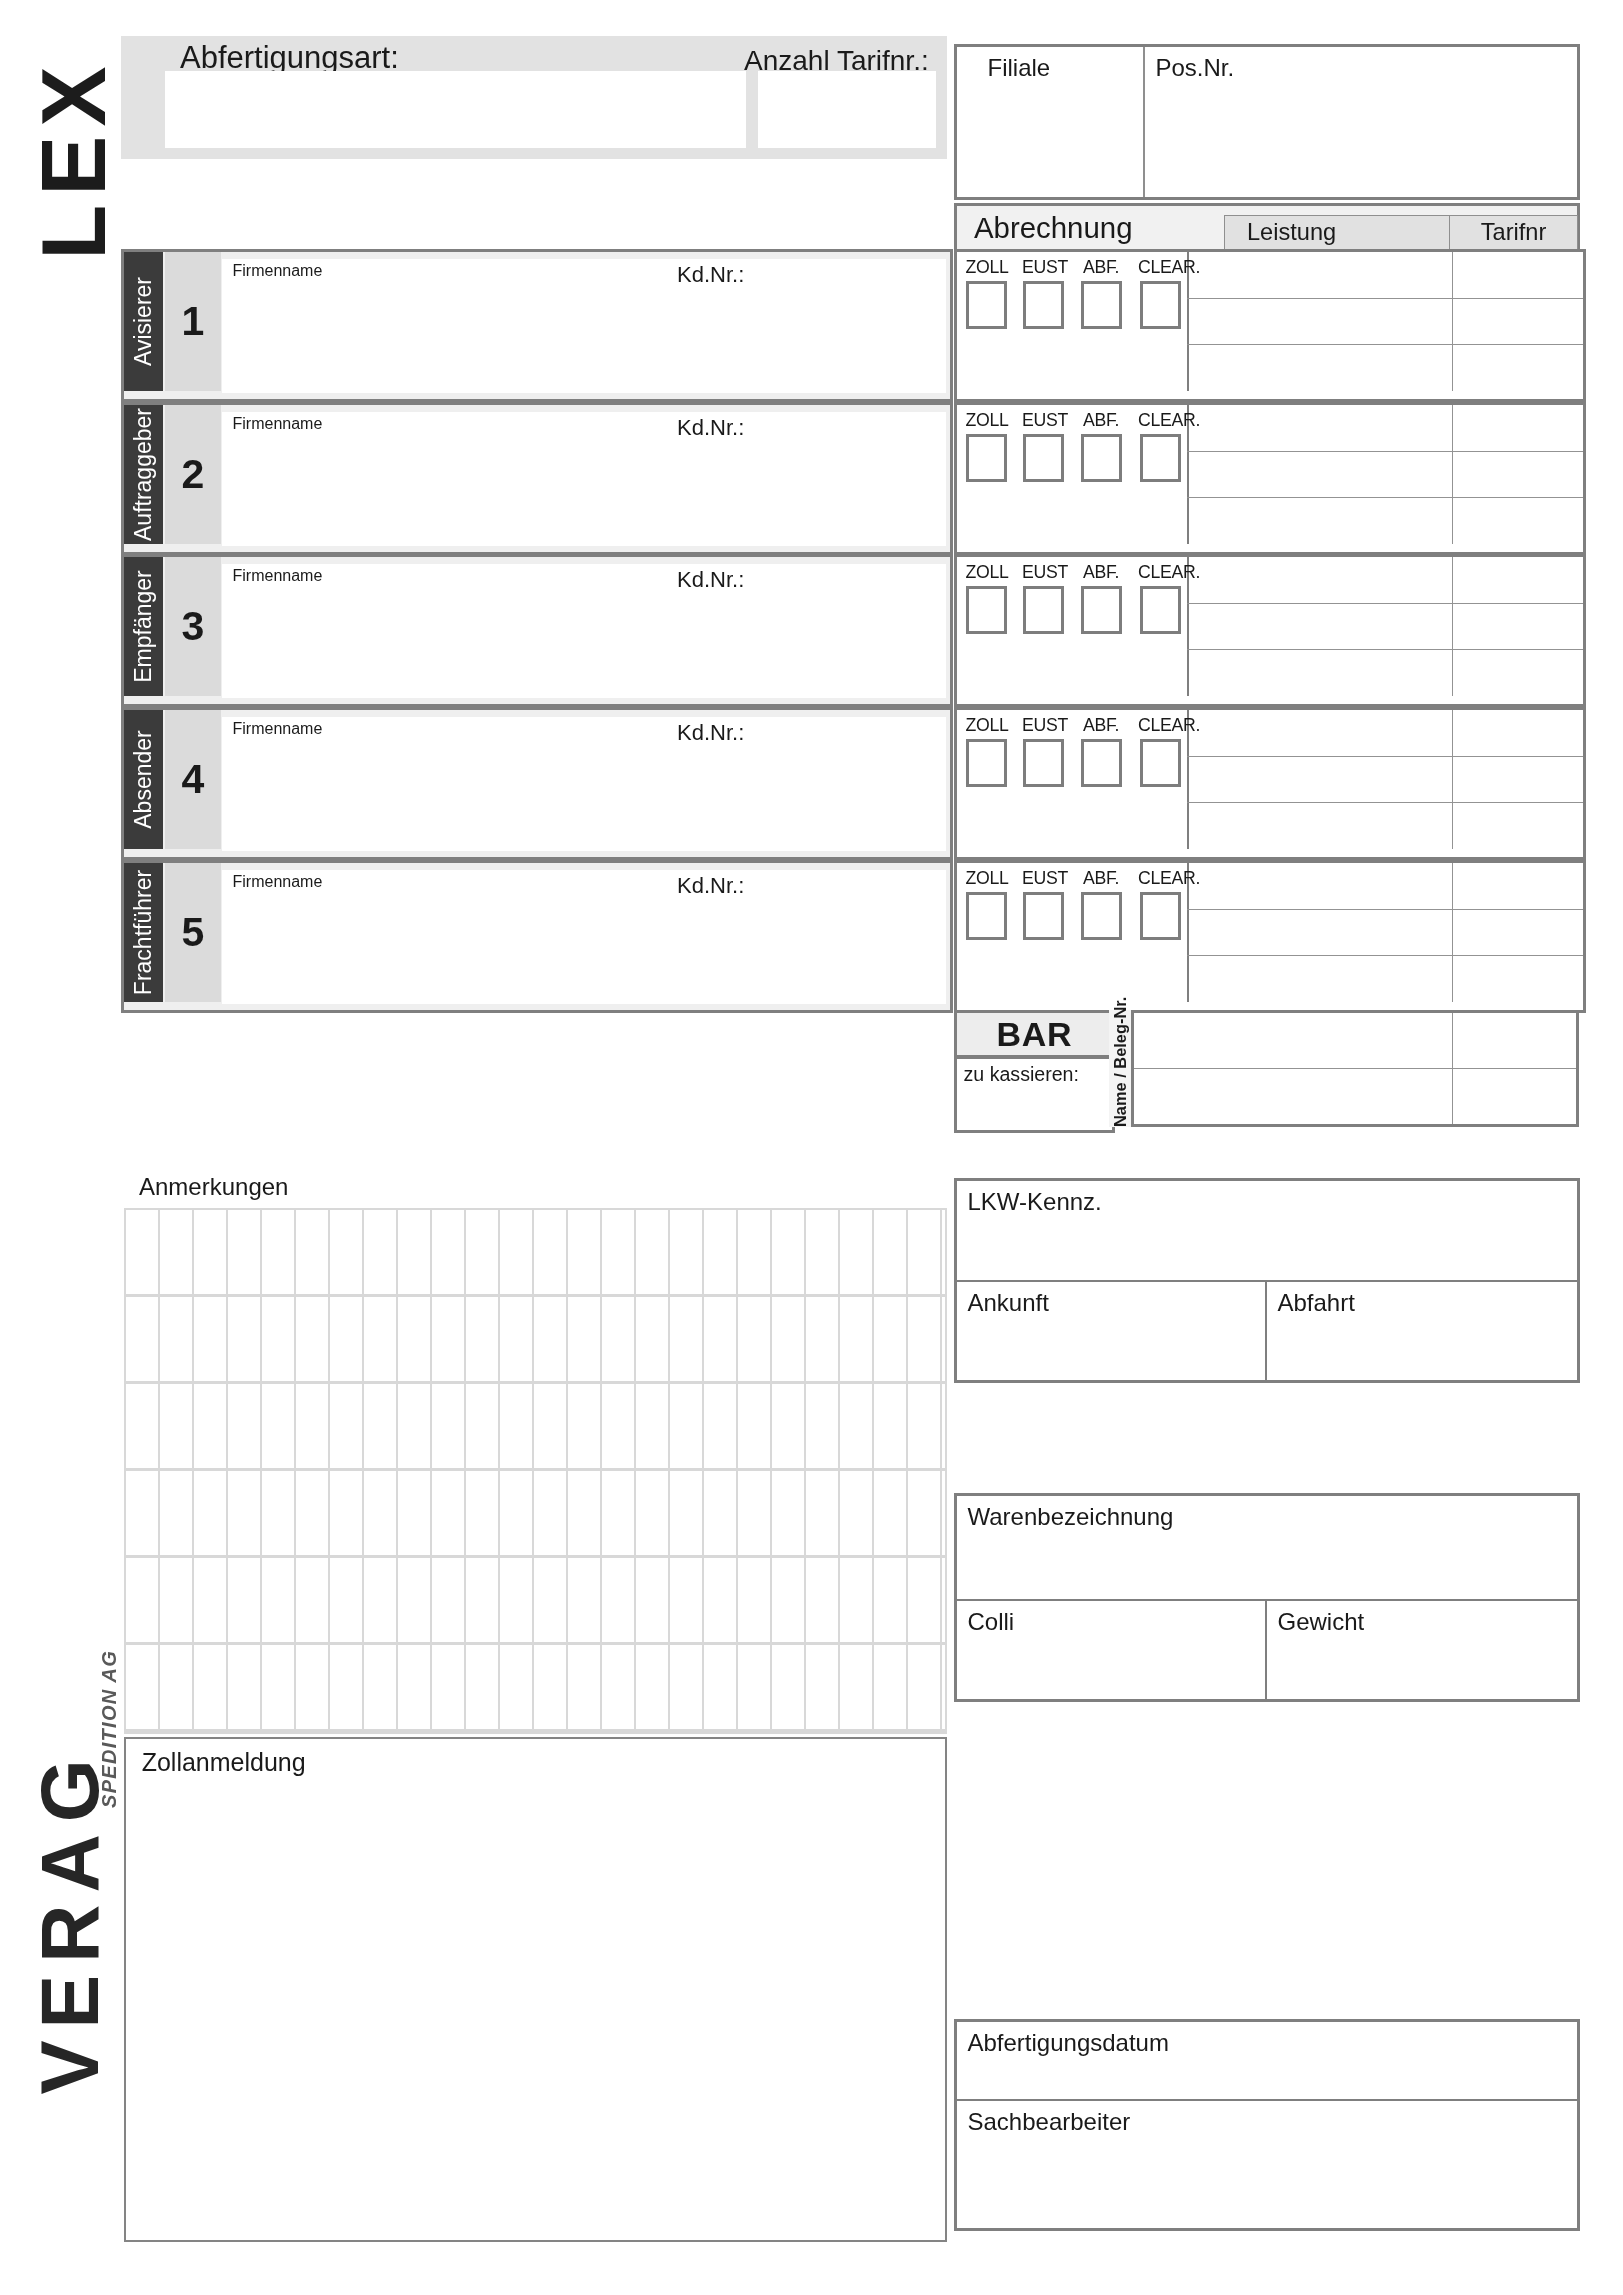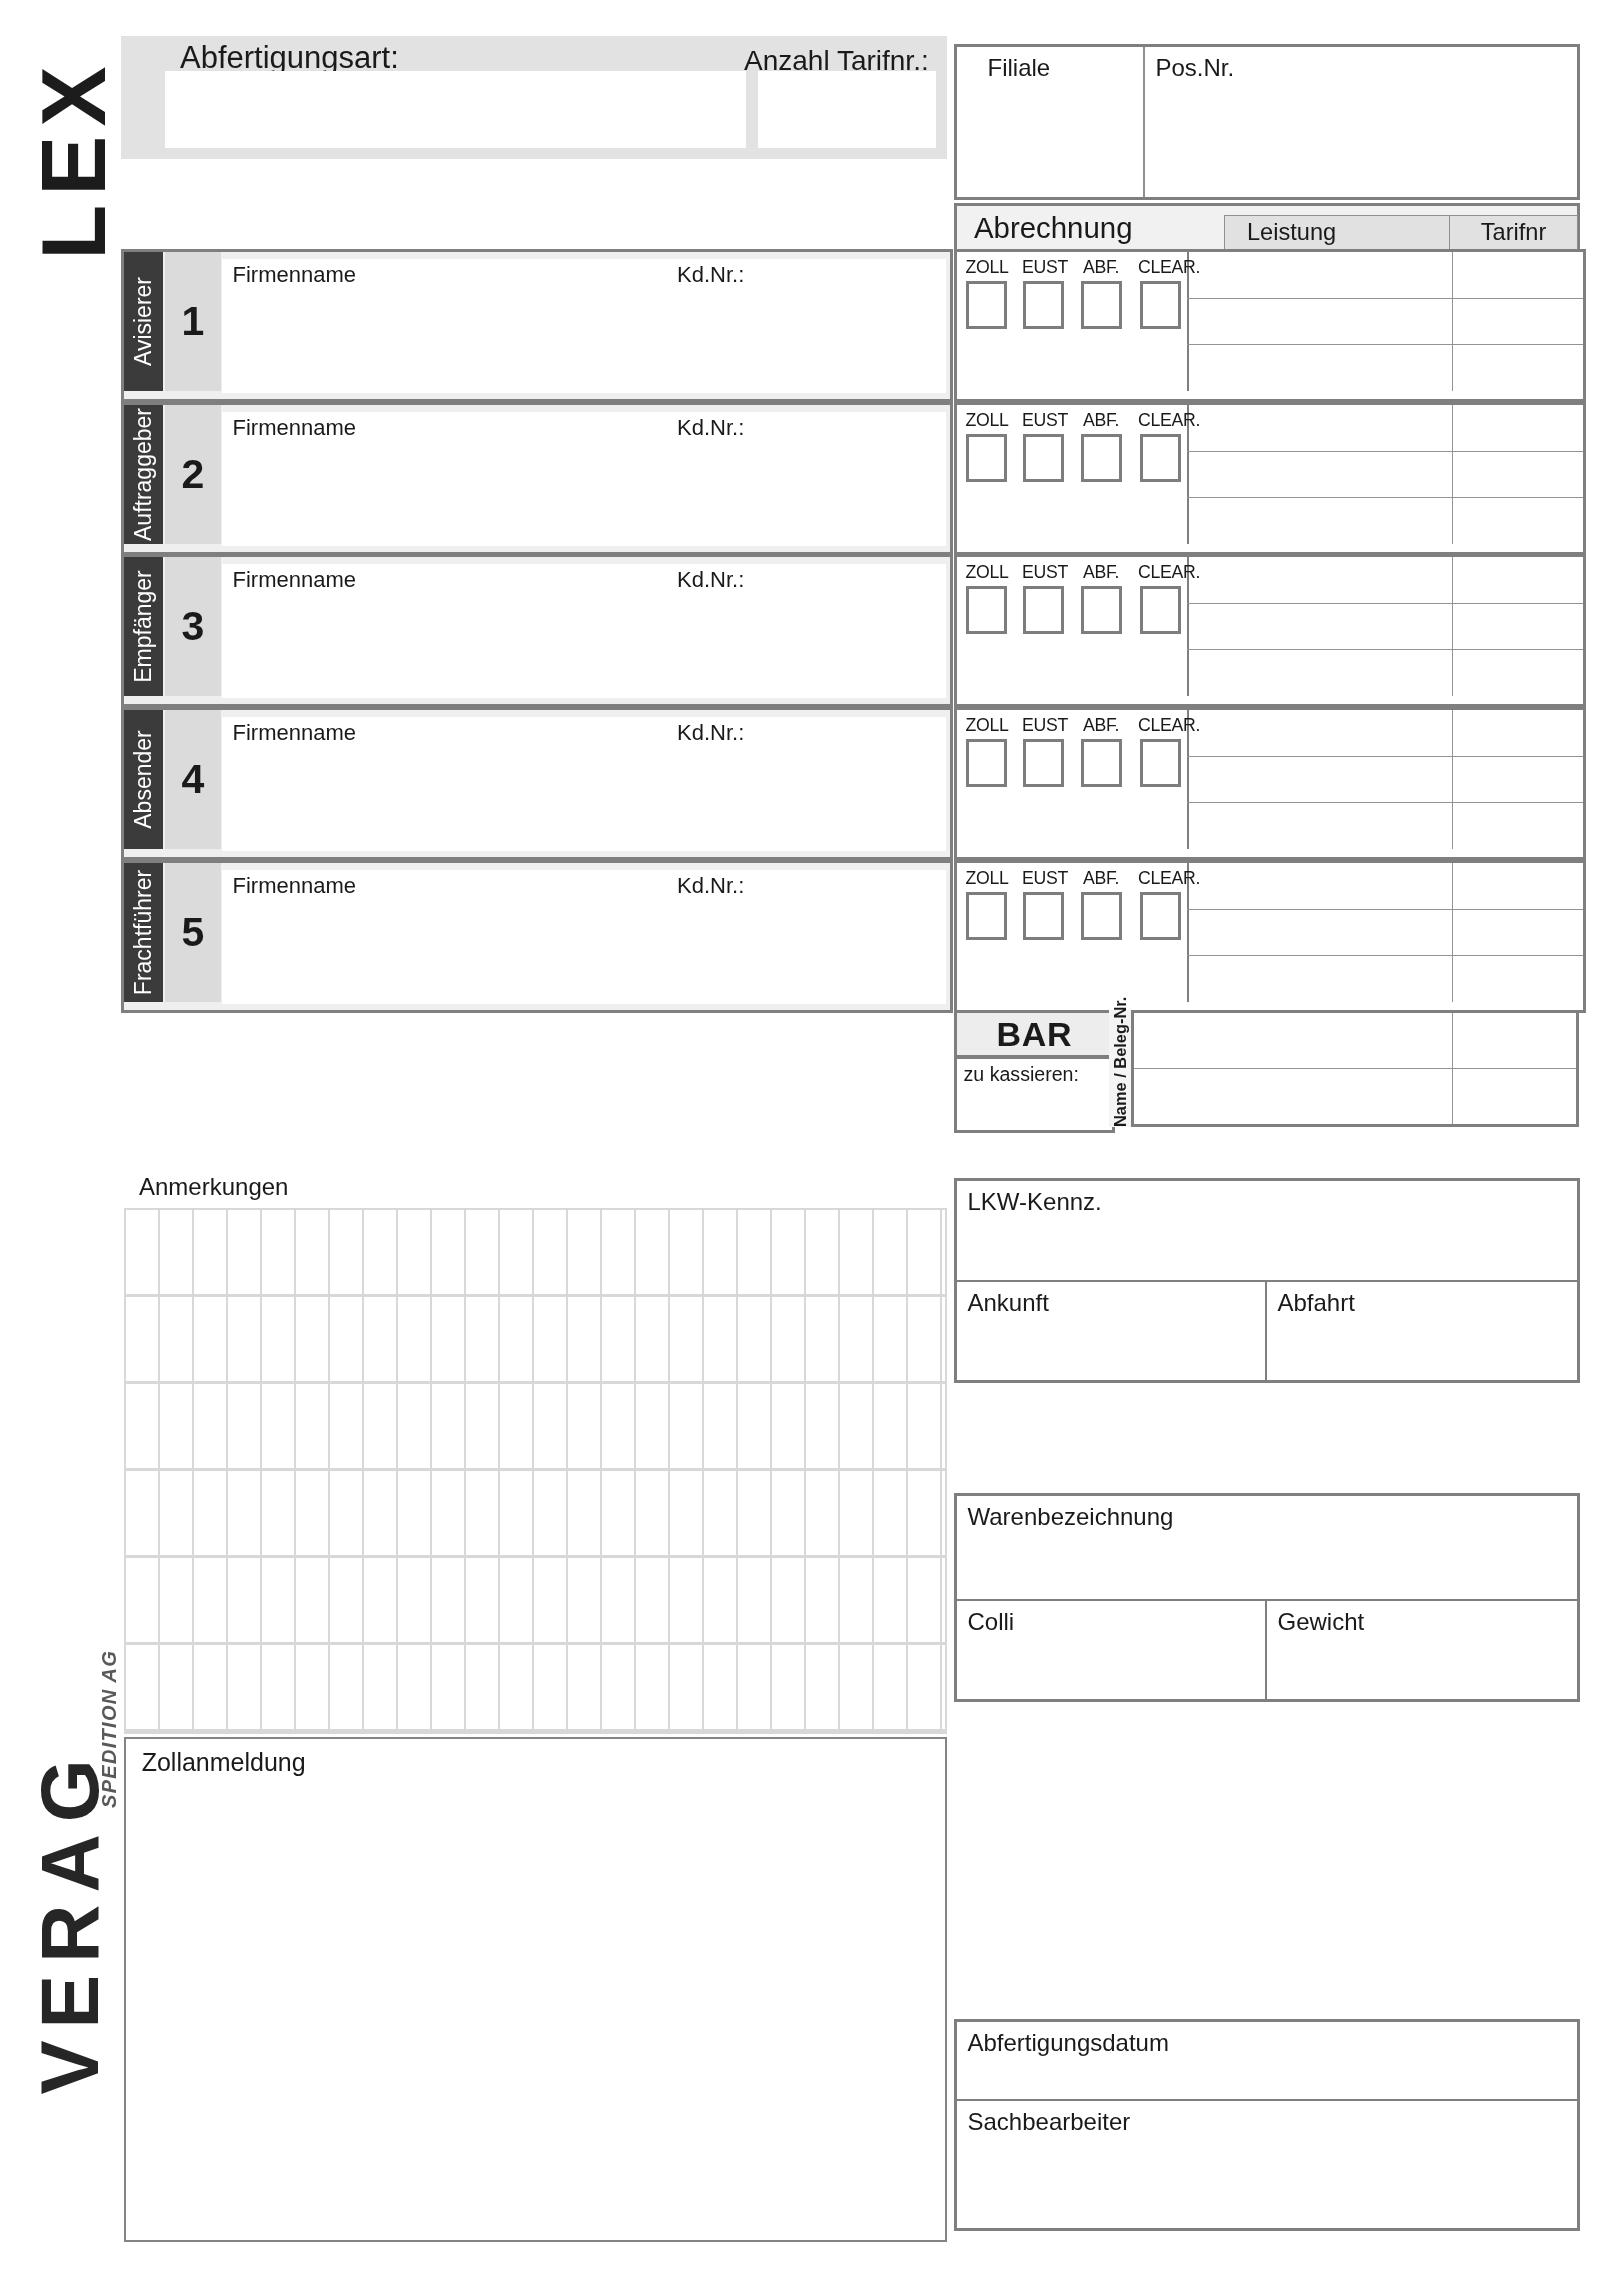--- a/index.html
+++ b/index.html
@@ -37,21 +37,21 @@
   .bandcell.l{left:227px;width:265px;padding-left:22px;margin-left:40px;}
   .bandcell.b{left:492px;width:127px;text-align:center;}
 
   
   .section{position:absolute;left:0;width:1580px;height:147px;}
   .sec-left{position:absolute;left:121px;top:0;width:826px;height:147px;background:#efefef;border:3.9px solid #7f7f7f;}
   .strip{position:absolute;left:0;top:0;width:39px;height:139px;background:#3b3b3b;}
   .role-v{width:139px;height:39px;font-size:23px;color:#ffffff;text-align:center;line-height:39px;transform:rotate(-90deg) translateX(-139px);}
   .numcol{position:absolute;left:41px;top:0;width:56px;height:139px;background:#dbdbdb;display:flex;align-items:center;justify-content:center;font-size:41px;font-weight:700;}
   .firmbox{position:absolute;left:98px;top:6.5px;right:3.9px;bottom:6.5px;background:#ffffff;}
-  .firm-label{position:absolute;left:10.5px;top:3.9px;font-size:22px;}
+  .firm-label{position:absolute;left:10.5px;top:3.9px;font-size:16px;}
   .kdnr-label{position:absolute;left:455px;top:3.9px;font-size:22px;}
   .sec-right{position:absolute;left:954px;top:0;width:626px;height:147px;background:#ffffff;border:3.9px solid #7f7f7f;}
   .cbcell{position:absolute;left:0;top:0;width:230px;height:139px;border-right:2px solid #7f7f7f;background:#fff;}
   .cblbl{position:absolute;top:4.6px;font-size:17.7px;font-weight:500;letter-spacing:-0.3px;}
   .cblbl.p0{left:8.5px}.cblbl.p1{left:65px}.cblbl.p2{left:126px}.cblbl.p3{left:181px}
   .cbox{position:absolute;top:29px;width:35px;height:42px;background:#fff;border:3.9px solid #7d7d7d;}
   .cbox.p0{left:8.5px}.cbox.p1{left:66px}.cbox.p2{left:124px}.cbox.p3{left:183px}
   .rows{position:absolute;left:230px;top:0;right:0;height:139px;display:flex;flex-direction:column;}
   .trow{flex:1;display:flex;border-bottom:1.3px solid #939393;}
   .trow:last-child{border-bottom:none;}

